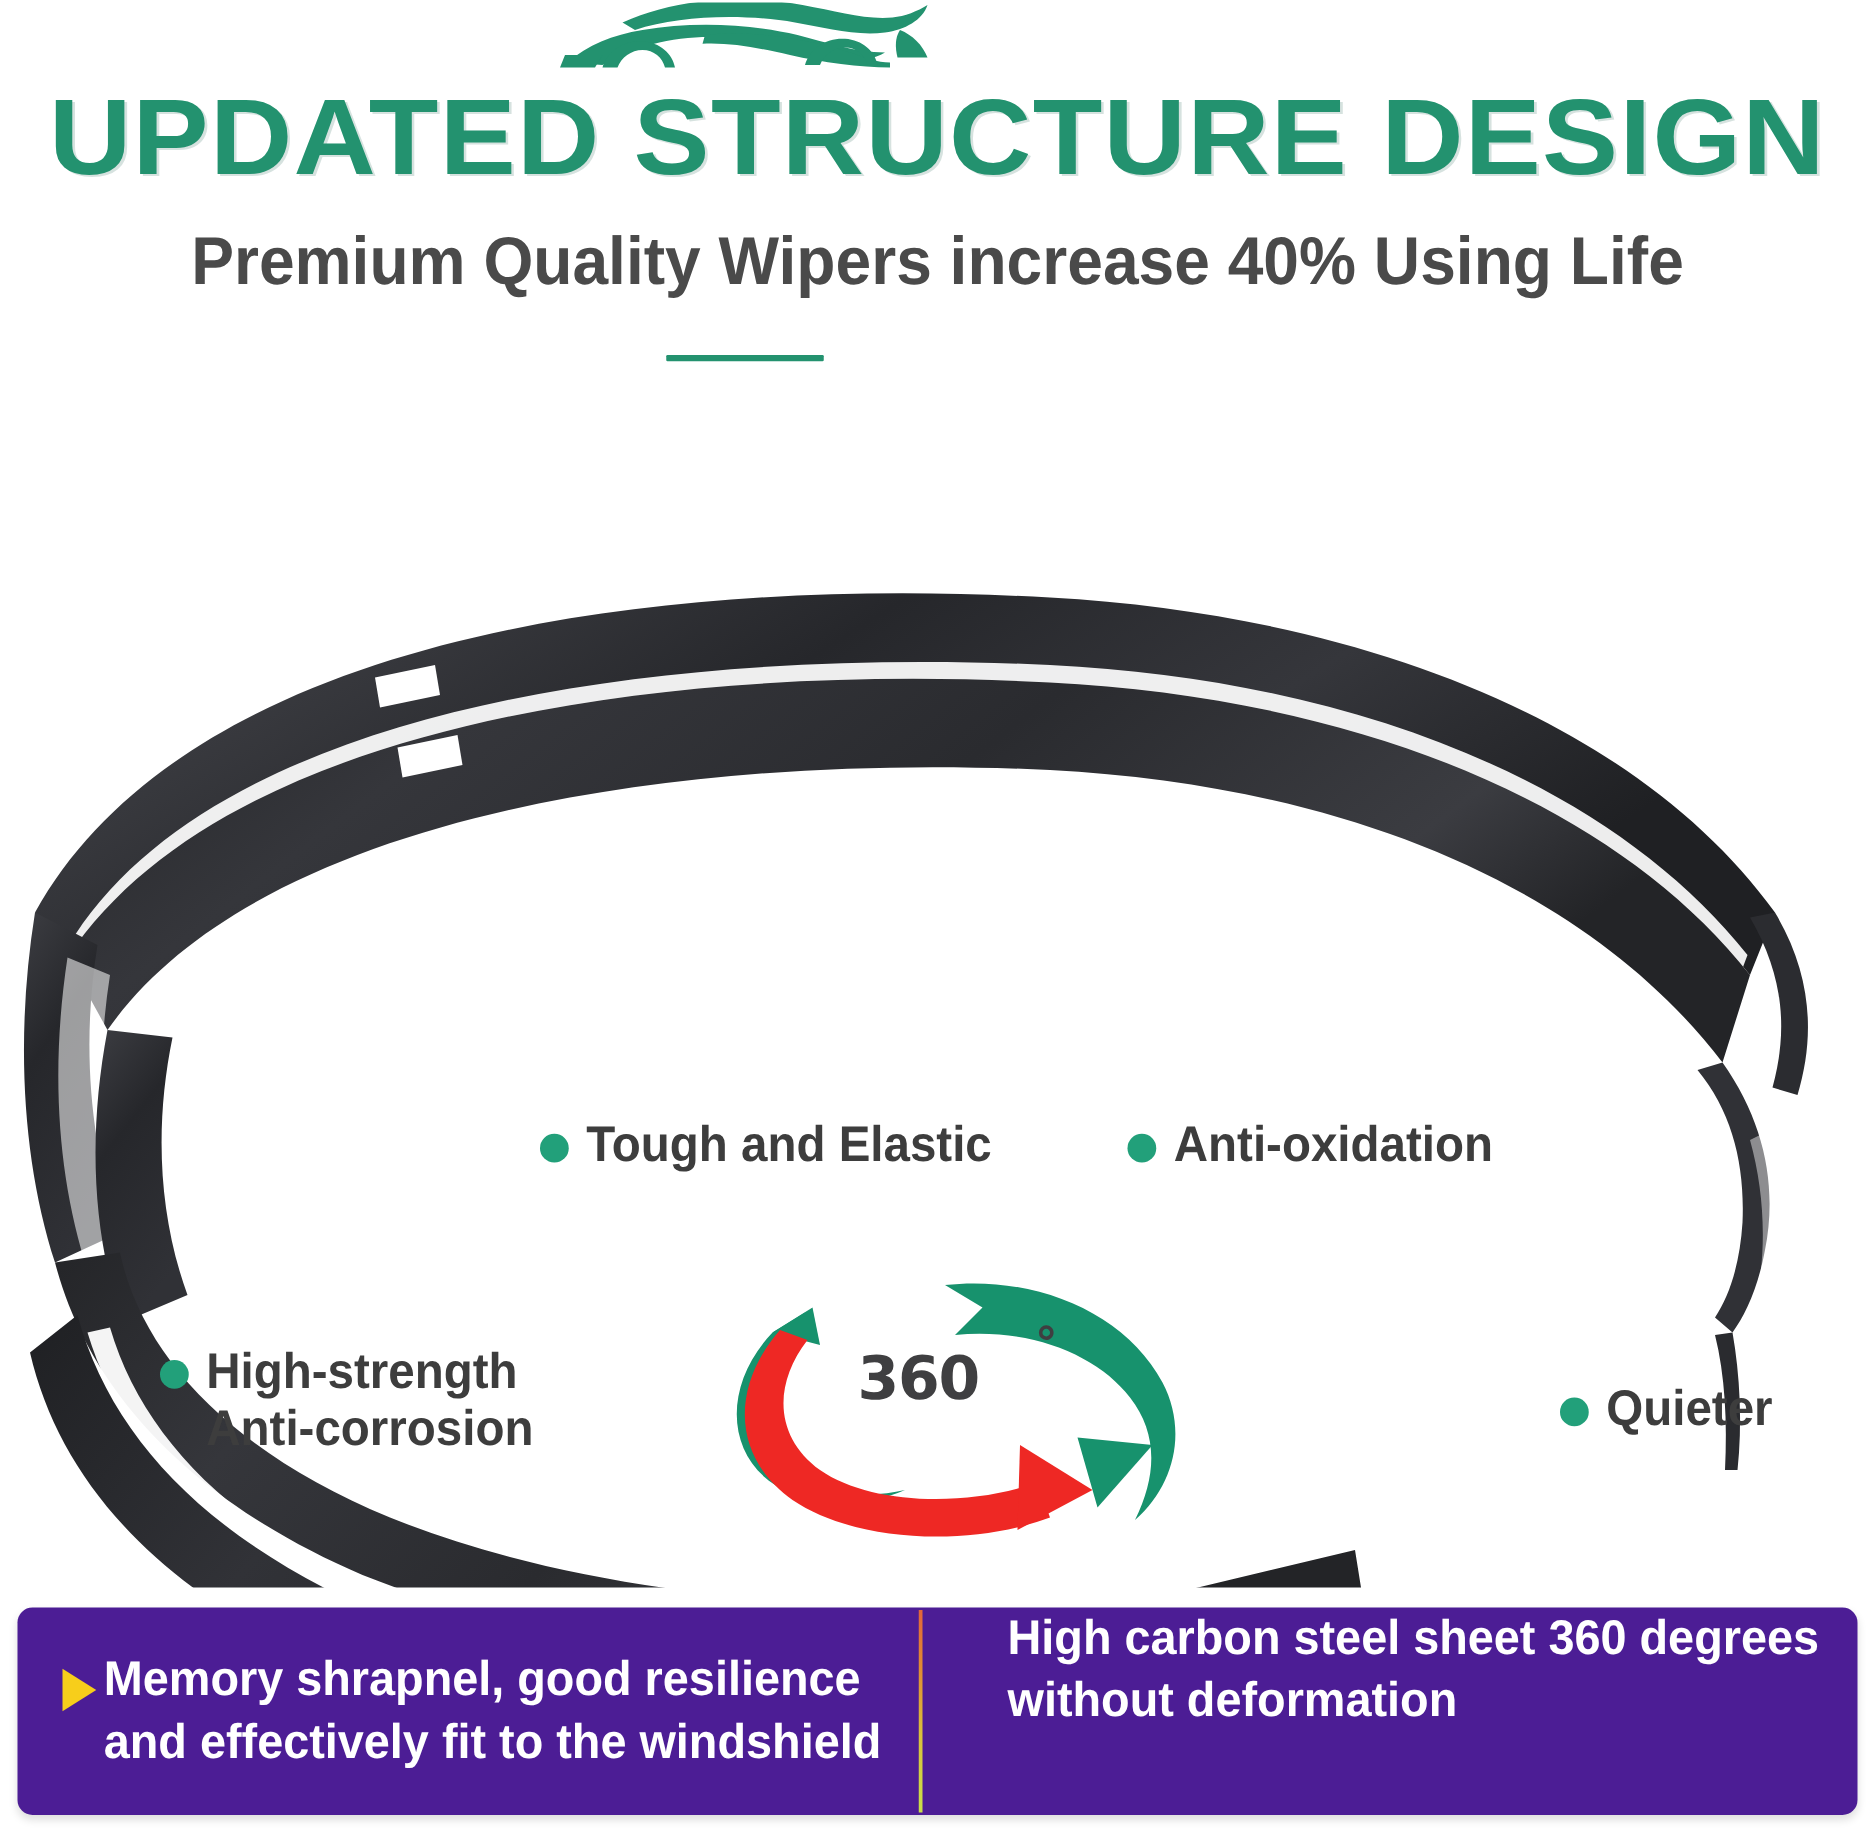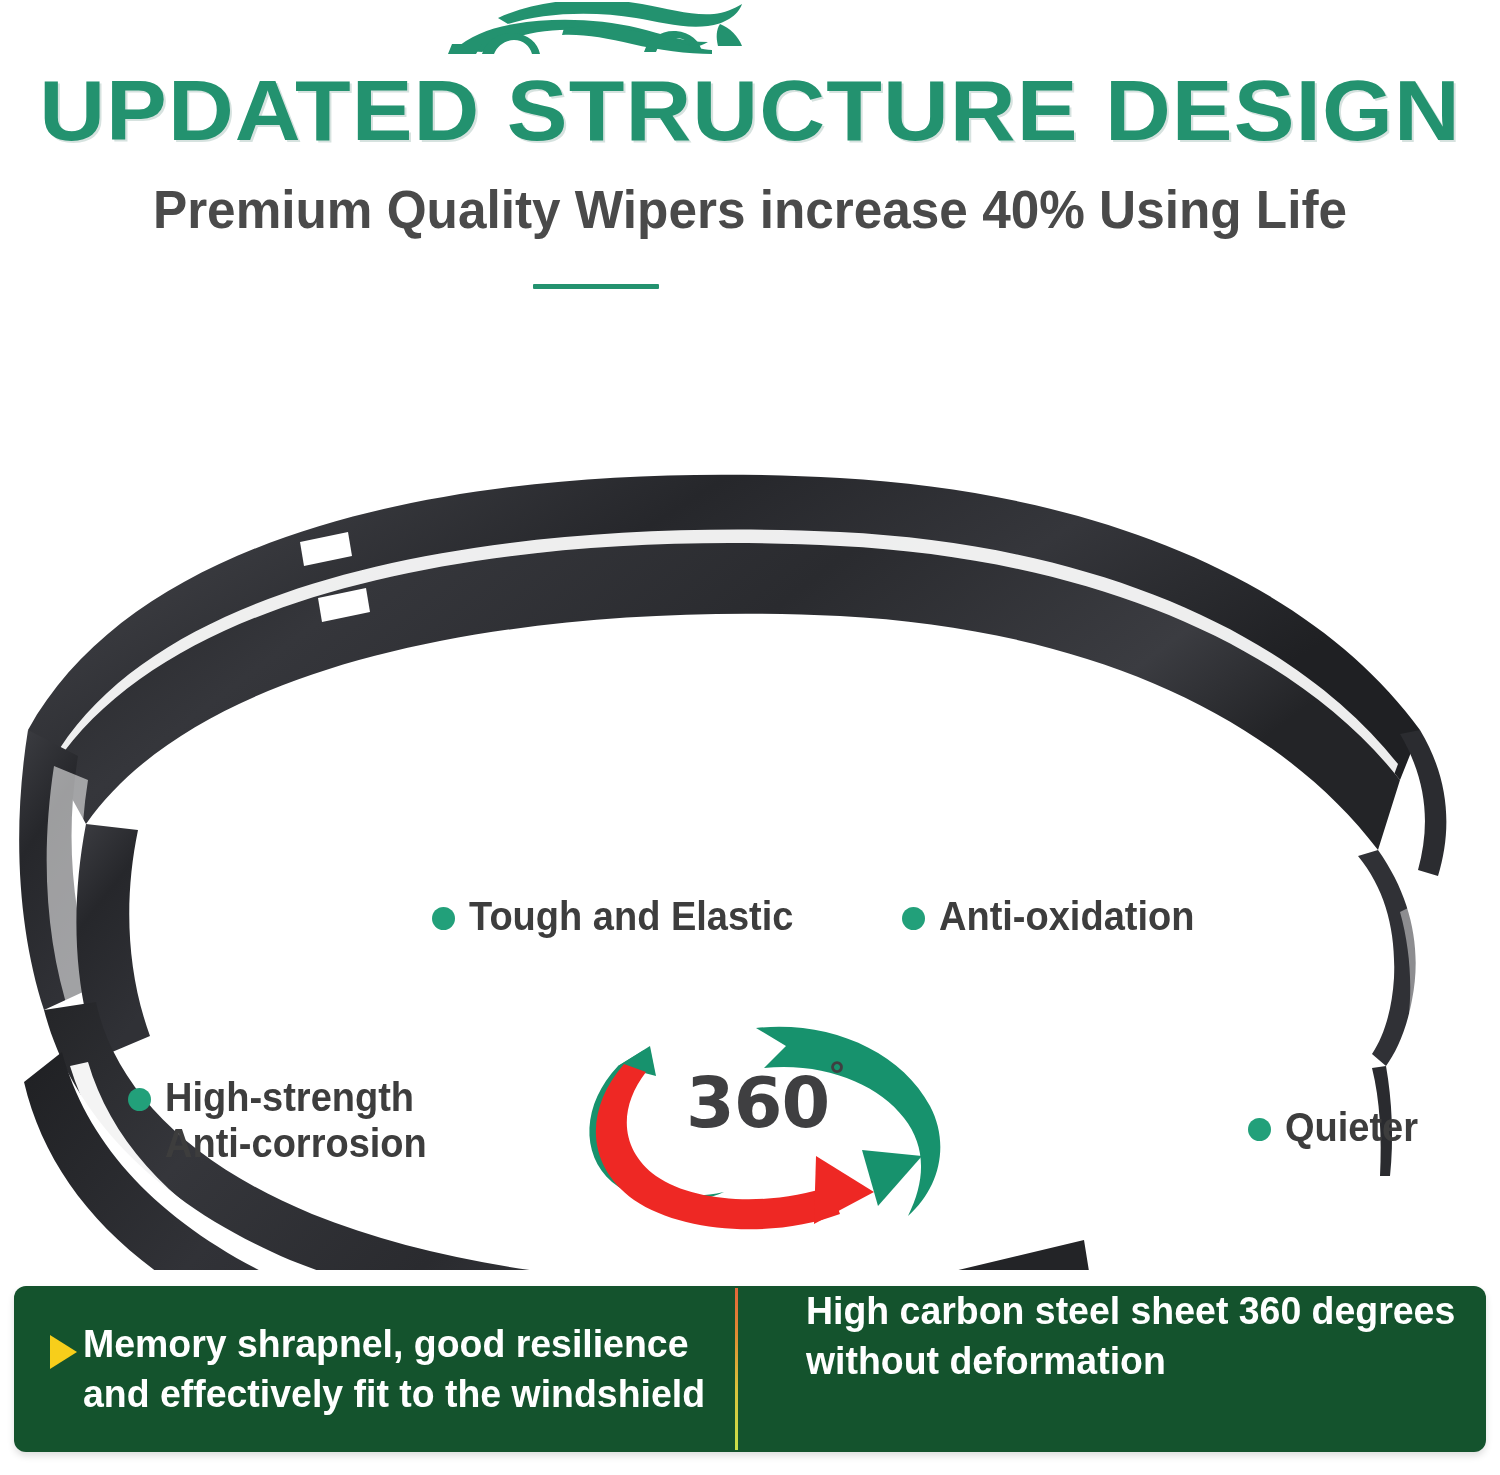--- a/index.html
+++ b/index.html
@@ -122,21 +122,21 @@
     width: 370px;
     height: 220px;
   }
   #badge-360 svg { display: block; width: 100%; height: 100%; }
   #badge-360-text {
     position: absolute;
     left: 108px;
     top: 56px;
     font-family: "DejaVu Sans", "Liberation Sans", sans-serif;
     font-weight: bold;
-    font-size: 70px;
+    font-size: 48px;
     line-height: 74px;
     color: #3f3f41;
     letter-spacing: -1px;
   }
   #badge-360-deg {
     position: absolute;
     left: 250px;
     top: 48px;
     font-family: "DejaVu Sans", "Liberation Sans", sans-serif;
     font-weight: bold;
@@ -145,21 +145,21 @@
     color: #3f3f41;
   }
 
   
   #banner {
     position: absolute;
     left: 14px;
     top: 1286px;
     width: 1472px;
     height: 166px;
-    background: #14532d;
+    background: #4c1d95;
     border-radius: 12px;
     display: flex;
     box-shadow: 0 4px 7px rgba(0,0,0,0.13);
     overflow: hidden;
   }
   .banner-cell {
     flex: 1 1 50%;
     display: flex;
     align-items: center;
     padding: 0 0 0 36px;

